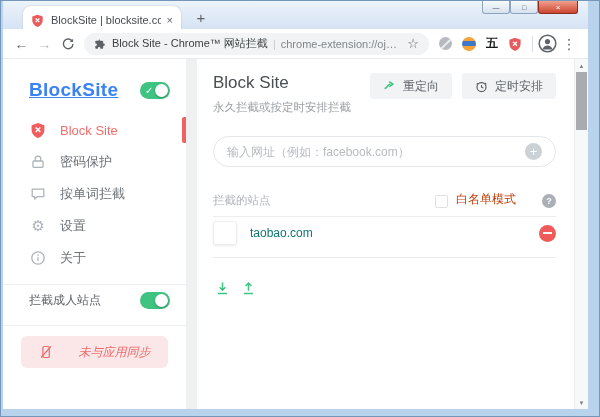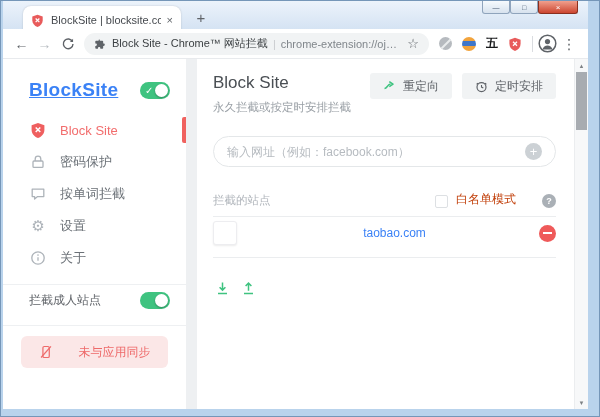--- a/index.html
+++ b/index.html
@@ -63,21 +63,21 @@
   .nav-label { font-size:13px; color:#6b7177; }
   .nav-item.active .nav-label { color:#f26d6d; }
   .active-bar { position:absolute; right:0; top:3px; width:4px; height:26px; background:#f0625f;
                 border-radius:2px 0 0 2px; }
   .side-divider { height:1px; background:#eef0f2; margin-top:10px; }
   .adult-row { display:flex; align-items:center; justify-content:space-between;
                padding:0 16px 0 26px; height:30px; }
   .adult-label { font-size:12px; color:#5f6368; }
   .sync-btn { margin:10px 18px 0; height:32px; background:#fbe7e7; border-radius:6px;
               display:flex; align-items:center; justify-content:center; gap:26px;
-              font-size:12px; color:#ee6a6a; }
+              font-size:12px; color:#ee6a6a;font-style:italic; }
   
   .main { position:absolute; left:194px; right:14px; top:0; bottom:0; background:#fff;
           padding:14px 18px 0 16px; overflow:hidden; }
   .main-header { display:flex; justify-content:space-between; }
   .page-title { font-size:17px; font-weight:500; color:#4a4f54; line-height:20px; }
   .page-subtitle { font-size:11.5px; color:#9aa0a6; margin-top:7px; }
   .hdr-btns { display:flex; gap:10px; }
   .hbtn { height:26px; background:#f1f3f4; border-radius:3px; display:flex; align-items:center;
           gap:7px; padding:0 13px; font-size:12px; color:#5f6368; cursor:pointer; }
   .url-wrap { margin-top:21px; height:31px; border:1px solid #e4e7e9; border-radius:17px;
@@ -91,21 +91,21 @@
   .sites-label { font-size:11.5px; color:#b0b5bb; flex:1; }
   .checkbox { width:13px; height:13px; border:1px solid #dde0e3; border-radius:2px; background:#fff;
               margin-right:8px; }
   .wl-label { font-size:12px; color:#c2410c; }
   .help { width:14px; height:14px; border-radius:50%; background:#aab0b6; color:#fff; font-size:9px;
           font-weight:bold; display:flex; align-items:center; justify-content:center; margin-left:26px; }
   .hr { height:1px; background:#ebedef; margin-top:8px; }
   .site-row { height:32px; display:flex; align-items:center; }
   .favicon-box { width:24px; height:24px; border:1px solid #ededf0; border-radius:3px; background:#fff;
                  box-shadow:0 1px 2px rgba(0,0,0,.08); margin-right:13px; flex:none; }
-  .site-domain { font-size:12px; color:#3b82f6; flex:1;text-align:center; }
+  .site-domain { font-size:12px; color:#0f766e; flex:1; }
   .minus-btn { width:17px; height:17px; border-radius:50%; background:#ef5a5a; position:relative; flex:none; }
   .minus-btn::after { content:""; position:absolute; left:4px; top:7.5px; width:9px; height:2px; background:#fff; }
   .transfer-row { margin-top:23px; display:flex; gap:11px; padding-left:2px; }
   
   .vscroll { position:absolute; right:0; top:0; bottom:0; width:14px; background:#f7f8f9;
              border-left:1px solid #ebedef; }
   .sb-btn { position:absolute; left:0; right:0; height:13px; display:flex; align-items:center;
             justify-content:center; font-size:6px; color:#7e8286; }
   .sb-up { top:0; } .sb-down { bottom:0; }
   .sb-thumb { position:absolute; left:1px; right:1px; top:13px; height:58px; background:#a8acb1; }

